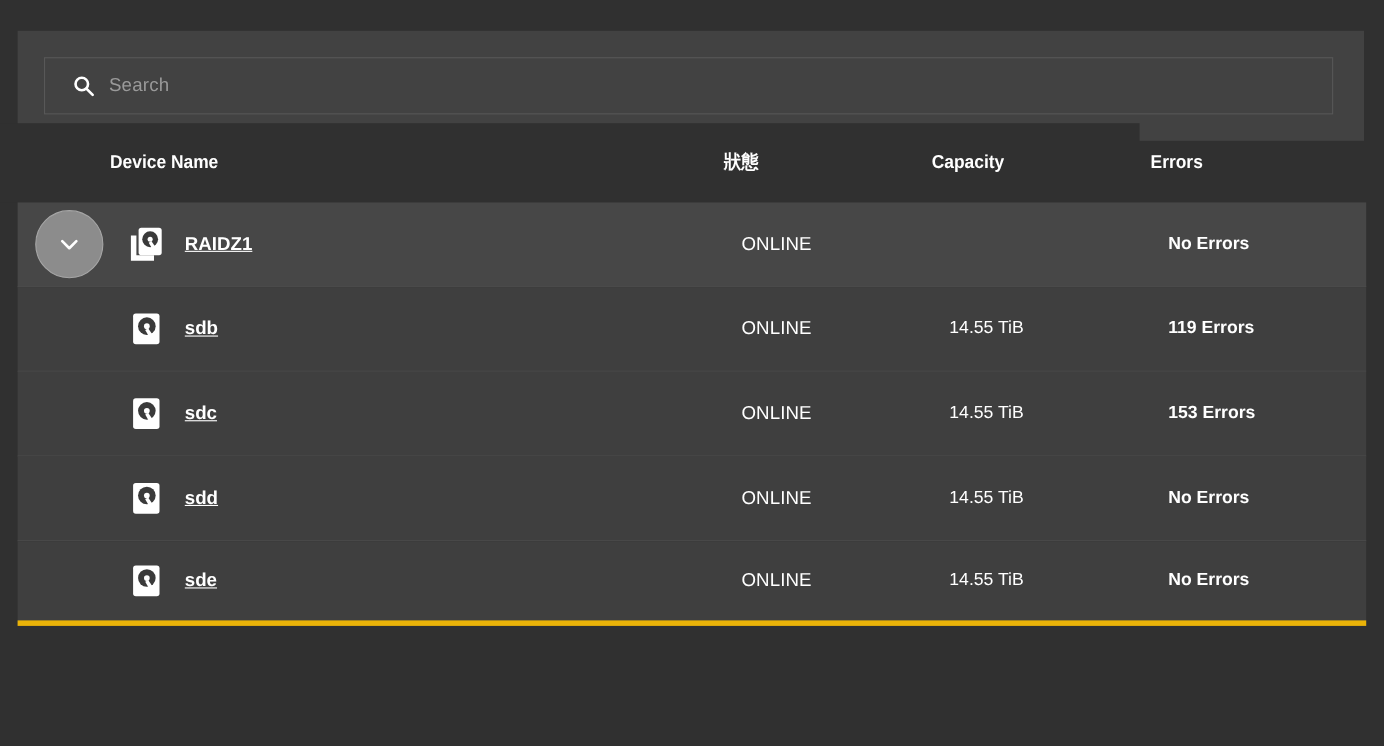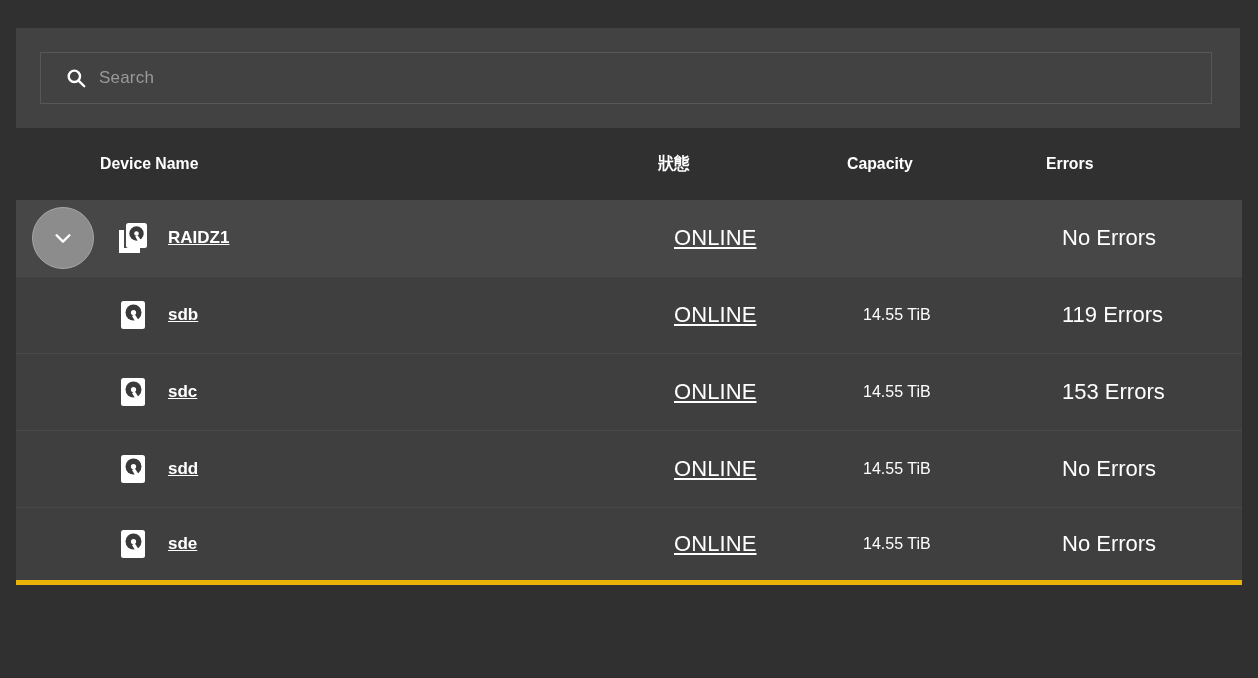--- a/index.html
+++ b/index.html
@@ -67,21 +67,21 @@
   }
   .search-input::placeholder {
     color: #9a9a9a;
     opacity: 1;
   }
 
   
   .table-wrap {
     position: absolute;
     left: 0px;
-    top: 128px;
+    top: 112px;
     width: 1036px;
   }
 
   .thead {
     height: 72px;
     background: #303030;
     position: relative;
   }
   .th {
     position: absolute;
@@ -198,35 +198,34 @@
     font-size: 17px;
     font-weight: bold;
     font-stretch: condensed;
     text-decoration: underline;
   }
   .cell.name.indent-1 { left: 152px; }
   .cell.name.indent-2 { left: 152px; }
 
   .cell.status {
     left: 658px;
-    font-size: 22px;
+    font-size: 17px;
     font-weight: normal;
     letter-spacing: .1px;
-    text-decoration: underline;
   }
   .cell.capacity {
     left: 847px;
     font-size: 16px;
     font-weight: normal;
     font-stretch: condensed;
   }
   .cell.errors {
     left: 1046px;
-    font-size: 22px;
-    font-weight: normal;
+    font-size: 16px;
+    font-weight: bold;
     font-stretch: condensed;
   }
 </style>
 </head>
 <body>
 
 <div class="page">
 
   <div class="search-panel">
     <div class="search-field">

